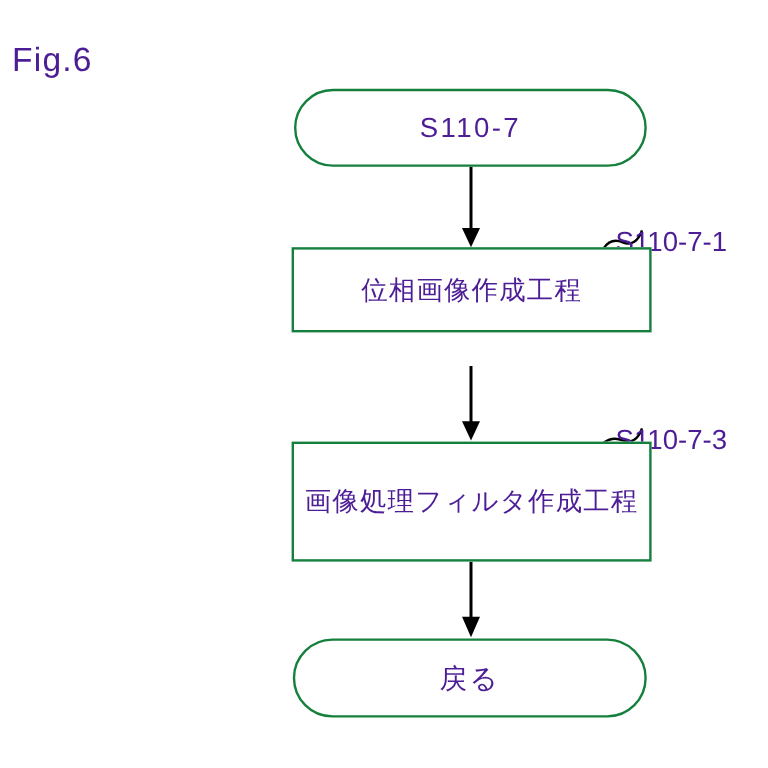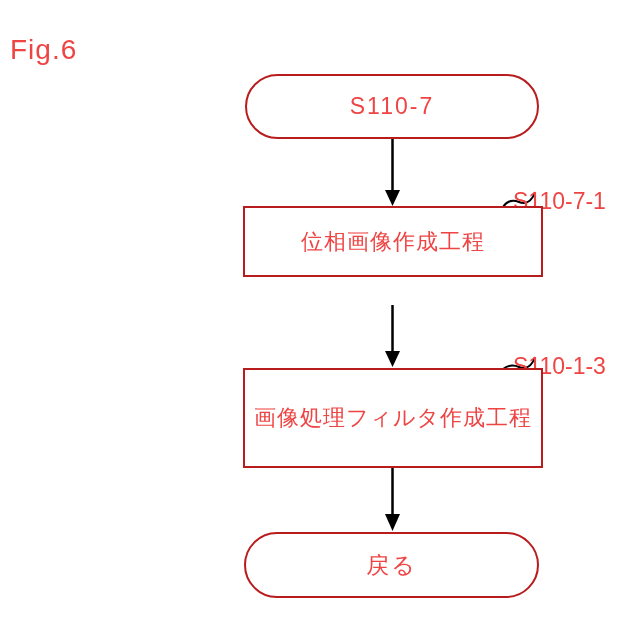--- a/index.html
+++ b/index.html
@@ -6,35 +6,35 @@
     margin: 0;
     padding: 0;
     background: #ffffff;
   }
   .canvas {
     position: relative;
     width: 640px;
     height: 640px;
     background: #ffffff;
     font-family: "Liberation Sans", "DejaVu Sans", sans-serif;
-    color: #ef4444;
+    color: #4c1d95;
     overflow: hidden;
   }
   .fig-label {
     position: absolute;
     left: 10px;
     top: 34px;
     font-size: 28px;
     font-weight: 500;
     letter-spacing: 1px;
   }
   .node {
     position: absolute;
     box-sizing: border-box;
-    border: 2px solid #b91c1c;
+    border: 2px solid #15803d;
     background: #ffffff;
     display: flex;
     align-items: center;
     justify-content: center;
     text-align: right;
   }
   .stadium {
     border-radius: 33px;
   }
   .stadium.start {
@@ -113,21 +113,21 @@
   <div class="node stadium start">
     <span class="node-label">S110-7</span>
   </div>
 
   <div class="ref-label ref1">S110-7-1</div>
 
   <div class="node rect step1">
     <span class="node-label">位相画像作成工程</span>
   </div>
 
-  <div class="ref-label ref2">S110-1-3</div>
+  <div class="ref-label ref2">S110-7-3</div>
 
   <div class="node stadium end">
     <span class="node-label">戻る</span>
   </div>
 
   <div class="node rect step2">
     <span class="node-label">画像処理フィルタ作成工程</span>
   </div>
 
 </div>

